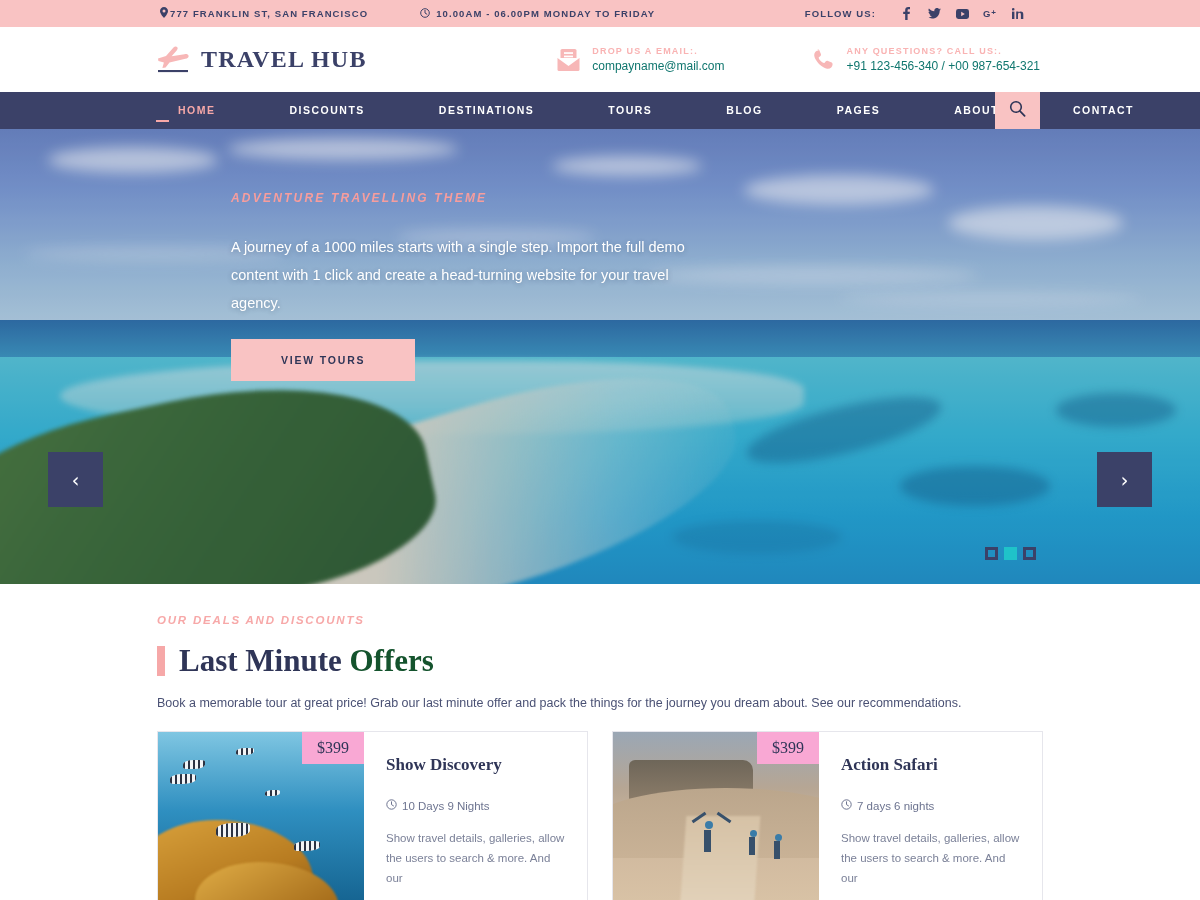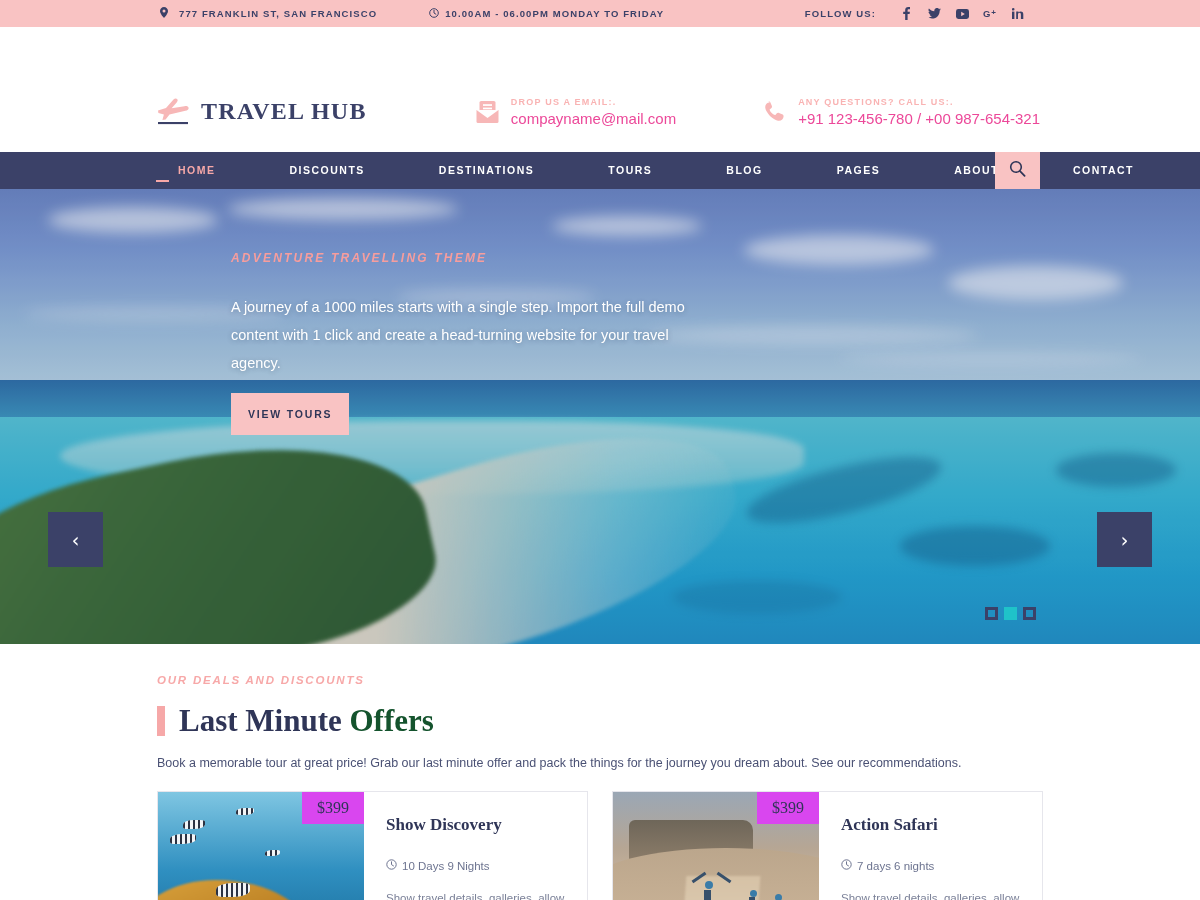--- a/index.html
+++ b/index.html
@@ -14,53 +14,53 @@
   .topbar {
     height:27px;
     background:#f9c3c3;
     display:flex;
     align-items:center;
     font-size:9.5px;
     font-weight:bold;
     letter-spacing:1.1px;
     color:#3b4168;
   }
-  .topbar-left  { display:flex; align-items:center; gap:11px; margin-left:160px; }
+  .topbar-left  { display:flex; align-items:center; gap:2px; margin-left:160px; }
   .topbar-hours { display:flex; align-items:center; gap:6px; margin-left:52px; }
   .topbar-right { display:flex; align-items:center; gap:0px; margin-left:auto; margin-right:168px; }
   .follow-label { margin-right:16px; letter-spacing:1.1px;padding-left:48px; }
   .soc {
     width:28px; text-align:center;
     font-size:11px; font-weight:bold;
     color:#3b4168; cursor:pointer;
     font-family:"Liberation Serif", serif;
   }
   .soc svg { display:block; margin:0 auto; }
   .pin-ico, .clock-ico { display:inline-block; }
 
   
   .header {
-    height:81px; background:#fff;
-    display:flex; align-items:center;margin-top:44px;
+    height:65px; background:#fff;
+    display:flex; align-items:center;
   }
   .logo { display:flex; align-items:center; margin-left:156px; gap:9px; }
   .logo-mark { position:relative; width:36px; height:30px; }
   .logo-text {
     font-family:"Liberation Serif", serif;
     font-size:24px; font-weight:bold;
     letter-spacing:1.2px; color:#3b4168;
   }
   .contacts { display:flex; margin-left:auto; margin-right:160px; gap:86px; }
   .contact { display:flex; align-items:center; gap:11px; }
   .contact-ico { width:25px; height:25px; flex:none; }
   .contact-label {
     font-size:9px; font-weight:bold; letter-spacing:1.2px;
     color:#f9b3b3; margin-bottom:3px;
   }
-  .contact-value { font-size:15px; color:#ec4899; }
+  .contact-value { font-size:12px; color:#0f766e; }
 
   
   .nav {
     height:37px; background:#3b4168;
     display:flex; align-items:center; position:relative;
   }
   .nav-items { display:flex; margin-left:156px; }
   .nav-item {
     font-size:10.5px; font-weight:bold; letter-spacing:1.5px;
     color:#ffffff; margin-right:52px; cursor:pointer; position:relative;
@@ -139,24 +139,24 @@
     font-weight:normal; letter-spacing:.5px;
     text-shadow:0 1px 6px rgba(20,40,70,.22);
   }
   .headline .accent { color:#f9a7a7; }
   .hero-desc {
     margin-top:28px; font-size:14.5px; line-height:28px;
     color:#ffffff; width:480px;
     text-shadow:0 1px 5px rgba(20,40,70,.3);
   }
   .btn-pink {
-    display:inline-block; margin-top:16px;
+    display:inline-block; margin-top:22px;
     background:#f9c3c3; color:#2f3557;
     font-size:10.5px; font-weight:bold; letter-spacing:1.8px;
-    padding:15px 17px; cursor:pointer; border:none;
+    padding:15px 50px; cursor:pointer; border:none;
   }
   .hero-arrow {
     position:absolute; top:323px; width:55px; height:55px;
     background:#3b4168; color:#ffffff;
     display:flex; align-items:center; justify-content:center;
     font-size:19px; cursor:pointer; z-index:4;
     font-family:"DejaVu Sans", sans-serif;
   }
   .hero-arrow.prev { left:48px; }
   .hero-arrow.next { right:48px; }
@@ -192,21 +192,21 @@
   }
 
   .cards { display:flex; gap:24px; margin-left:157px; margin-top:21px; }
   .card {
     width:431px; height:177px; border:1px solid #e6e6ec;
     display:flex; background:#fff; position:relative;
   }
   .card-img { width:206px; height:100%; position:relative; overflow:hidden; flex:none; }
   .price-tag {
     position:absolute; right:0; top:0; z-index:2;
-    background:#d946ef; color:#2f3557;
+    background:#f9a8d4; color:#2f3557;
     font-family:"Liberation Serif", serif;
     font-size:16px; padding:7px 15px;
   }
   .card-body { padding:23px 20px 0 22px; }
   .card-title {
     font-family:"Liberation Serif", serif;
     font-size:17px; font-weight:bold; color:#2f3557;
   }
   .card-meta {
     margin-top:24px; font-size:11.5px; color:#6d7490;
@@ -336,21 +336,21 @@
       </span>
     </div>
     <div class="contact">
       <span class="contact-ico">
         <svg width="25" height="25" viewBox="0 0 25 25">
           <path d="M6.4 2.2c1 0 1.7.5 2.1 1.5l1.3 3.1c.4 1 .2 1.8-.6 2.4l-1.3 1c-.2.2-.3.4-.2.7.9 2.3 2.8 4.2 5.2 5.1.3.1.5 0 .7-.2l1-1.3c.6-.8 1.4-1 2.4-.6l3.1 1.3c1 .4 1.5 1.1 1.5 2.1 0 2.6-2.1 4.5-4.6 4.5-1 0-2.6-.4-4.6-1.5-3.2-1.7-6-4.5-7.7-7.7C3.6 10.6 3.2 9 3.2 8c0-2.5 1.9-4.6 4.5-4.6z" fill="#f7b7b7"></path>
         </svg>
       </span>
       <span>
         <div class="contact-label">ANY QUESTIONS? CALL US:.</div>
-        <div class="contact-value">+91 123-456-780 / +00 987-654-321</div>
+        <div class="contact-value">+91 123-456-340 / +00 987-654-321</div>
       </span>
     </div>
   </div>
 </div>
 
 <div class="nav">
   <div class="nav-items">
     <span class="nav-item active">HOME</span>
     <span class="nav-item">DISCOUNTS</span>
     <span class="nav-item">DESTINATIONS</span>

